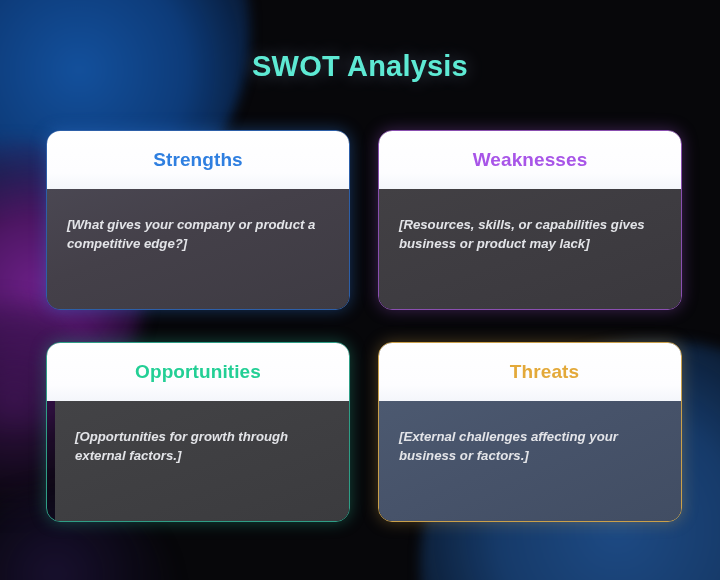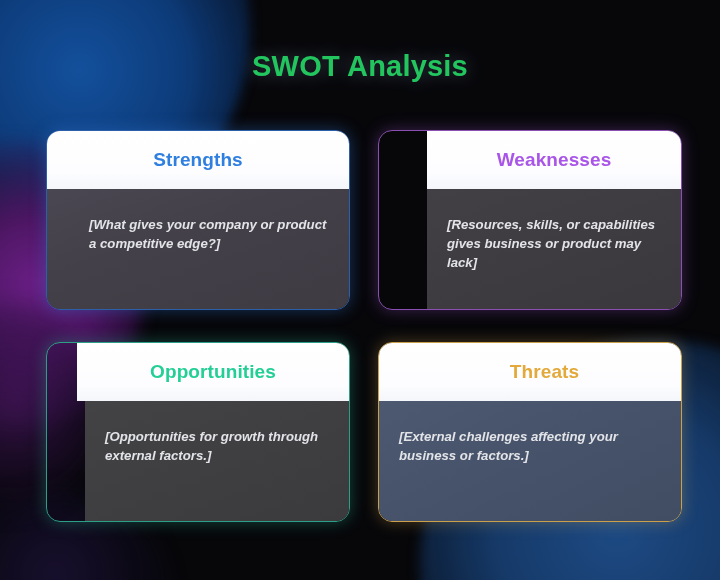--- a/index.html
+++ b/index.html
@@ -165,30 +165,28 @@
     border-color: #2d5fa8;
     box-shadow: 0 0 16px rgba(45, 110, 200, 0.45);
   }
   .card-strengths .card-body {
     background: linear-gradient(160deg, #4a4752 0%, #444049 40%, #3e3b43 100%);
   }
 
   .card-weaknesses {
     border-color: #8a4fb0;
     box-shadow: 0 0 16px rgba(150, 80, 200, 0.38);
-    padding-left: 48px;
   }
   .card-weaknesses .card-body {
     background: linear-gradient(160deg, #424044 0%, #3e3c41 50%, #3a383d 100%);
   }
 
   .card-opportunities {
     border-color: #2f9e86;
     box-shadow: 0 0 16px rgba(45, 200, 160, 0.34);
-    padding-left: 30px;
   }
   .card-opportunities .card-body {
     background: linear-gradient(160deg, #434346 0%, #3f3f42 50%, #3b3b3e 100%);
     margin-left: 8px;
   }
 
   .card-threats {
     border-color: #caa04a;
     box-shadow: 0 0 16px rgba(210, 165, 70, 0.34);
   }
@@ -200,30 +198,30 @@
 <body>
 
 <div id="canvas">
 
   <div class="glow glow-topleft"></div>
   <div class="glow glow-leftmid"></div>
   <div class="glow glow-leftlow"></div>
   <div class="glow glow-bottomleft"></div>
   <div class="glow glow-bottomright"></div>
 
-  <div id="title" style="color: #22c55e;">SWOT Analysis</div>
+  <div id="title" style="color: #5eead4;">SWOT Analysis</div>
 
   <div id="grid">
 
     <div class="card card-strengths">
       <div class="card-header">
         <span class="card-title" style="color: rgb(47, 127, 224);">Strengths</span>
       </div>
       <div class="card-body">
-        <div class="card-text" style="color: rgb(227, 228, 232); margin-left: 22px;">[What gives your company or product a competitive edge?]</div>
+        <div class="card-text" style="color: rgb(227, 228, 232);">[What gives your company or product a competitive edge?]</div>
       </div>
     </div>
 
     <div class="card card-weaknesses">
       <div class="card-header">
         <span class="card-title" style="color: rgb(168, 85, 232);">Weaknesses</span>
       </div>
       <div class="card-body">
         <div class="card-text" style="color: rgb(227, 228, 232);">[Resources, skills, or capabilities gives business or product may lack]</div>
       </div>

